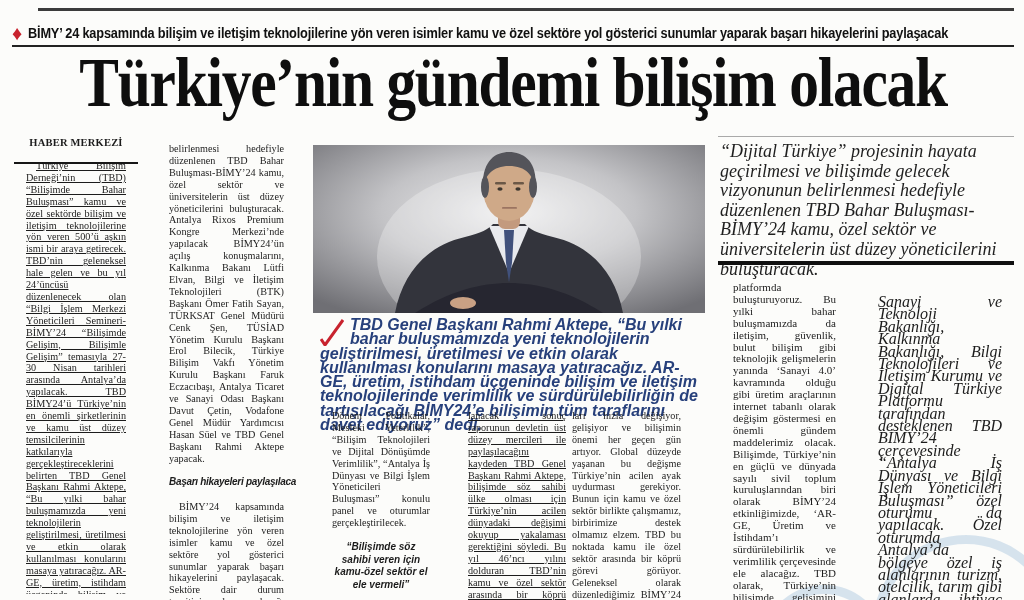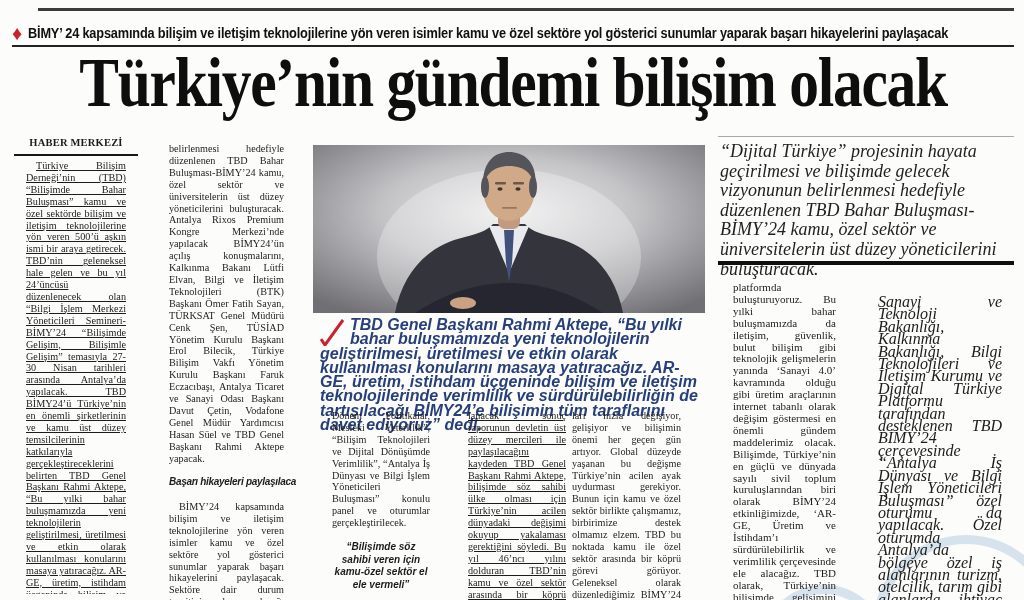--- a/index.html
+++ b/index.html
@@ -13,21 +13,21 @@
         font-family:"Liberation Sans",sans-serif;}
   #banner .btxt{font-family:"Liberation Sans",sans-serif;font-weight:bold;font-size:14.5px;
         white-space:nowrap;display:inline-block;transform:scaleX(0.88);transform-origin:left center;
         letter-spacing:-0.2px;color:#111;}
   
   #headline{top:49px;left:12px;width:1179px;transform:scaleX(0.85);transform-origin:left top;
         font-weight:bold;font-size:70px;line-height:68px;letter-spacing:-1.5px;text-align:center;
         color:#0e0e0e;}
   
   #kicker{top:137px;left:14px;width:124px;text-align:center;font-weight:bold;font-size:10.5px;
-        letter-spacing:0.2px;border-bottom:2px solid #161616;padding-bottom:6px;}
+        letter-spacing:0.2px;border-bottom:2px solid #161616;padding-bottom:14px;}
   
   .bodycol{font-size:10.2px;line-height:11.9px;text-align:justify;overflow:hidden;}
   .bodycol p{margin:12px;}
   .indent{text-indent:10px;}
   .subhead{font-family:"Liberation Sans",sans-serif;font-weight:bold;font-style:italic;
         font-size:10px;line-height:12.5px;text-align:center;}
   .nowrap{white-space:nowrap;letter-spacing:-0.3px;}
   #col1{top:148px;left:14px;width:124px;height:446px;text-decoration:underline;}
   #col2{top:131px;left:157px;width:139px;height:469px;}
   #col3{top:398px;left:320px;width:122px;height:202px;}

